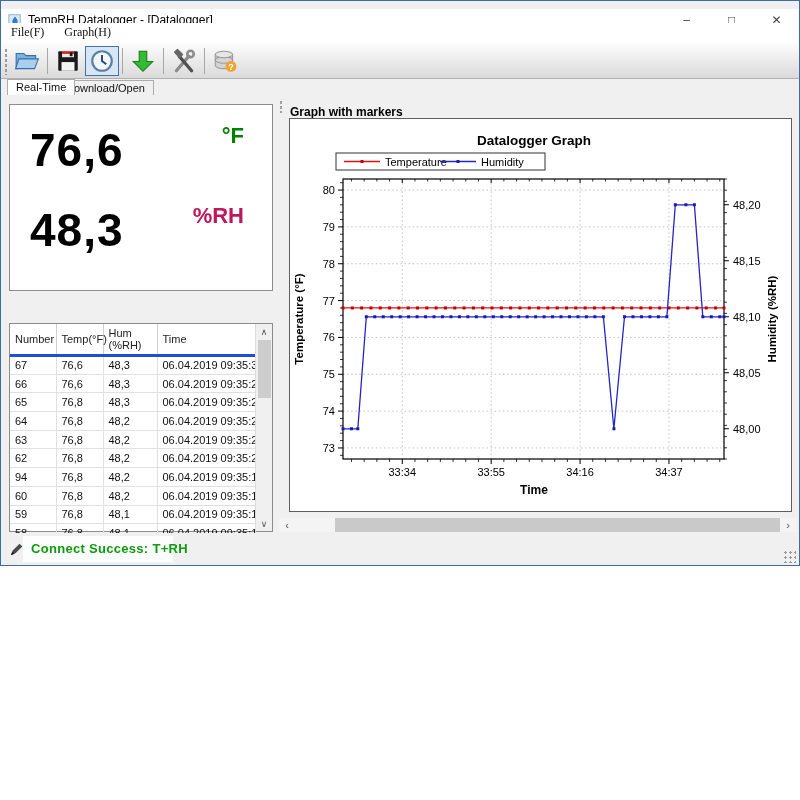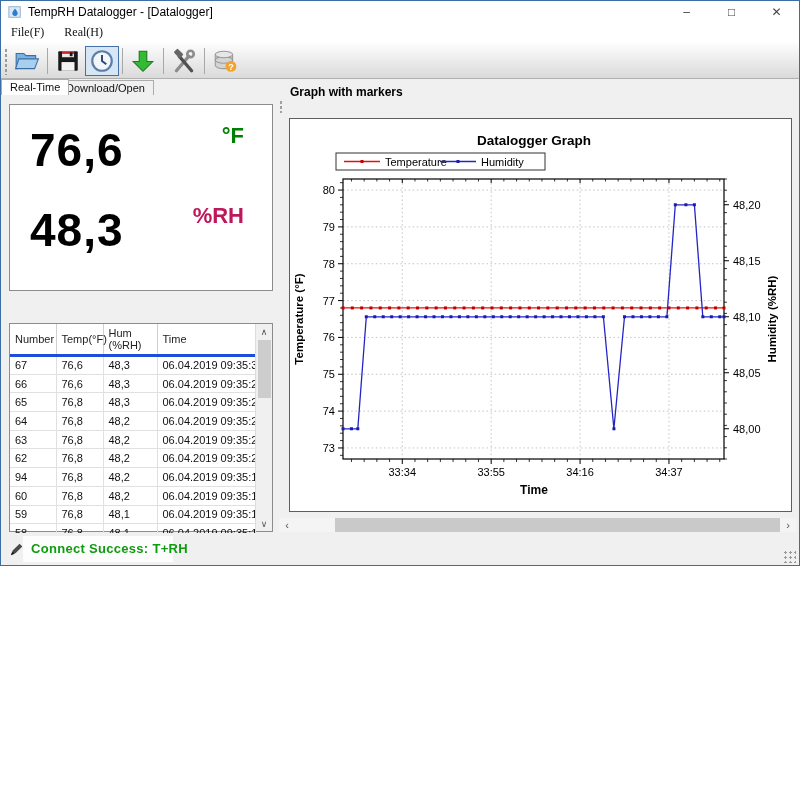--- a/index.html
+++ b/index.html
@@ -1,21 +1,21 @@
 <!DOCTYPE html>
 <html><head>
 <meta charset="utf-8">
 <style>
   * { margin:0; padding:0; box-sizing:border-box; }
   html,body { width:800px; height:800px; background:#ffffff; font-family:"Liberation Sans", sans-serif; }
   .app { position:absolute; left:0; top:0; width:800px; height:566px; background:#f0f0f0;
          border:1px solid #3b6ea5; overflow:hidden; }
 
   
-  .titlebar { position:absolute; left:0; top:0; width:100%; height:22px; background:#ffffff;
+  .titlebar { position:absolute; left:0; top:8px; width:100%; height:22px; background:#ffffff;
               display:flex; align-items:center; }
   .titlebar .appicon { width:14px; height:14px; margin:0 6px 0 7px; }
   .titlebar .title { font-size:12px; color:#000; }
   .wincontrols { position:absolute; right:0; top:0; height:22px; display:flex; }
   .winbtn { width:45px; height:22px; display:flex; align-items:center; justify-content:center;
             font-size:12px; color:#444; cursor:default; }
 
   
   .menubar { position:absolute; left:0; top:22px; width:100%; height:20px; background:#ffffff;
              display:flex; align-items:center; }
@@ -55,21 +55,21 @@
                        border-right:1px solid #d0d0d0; border-bottom:3px solid #1d4ed8; height:20px; }
   table.datatable td { padding:2px 0 2px 5px; color:#111; border-right:1px solid #e0e0e0;
                        border-bottom:1px solid #e0e0e0; height:18.7px; white-space:nowrap; overflow:hidden; }
   .vscroll { position:absolute; right:0; top:0; width:17px; height:100%; background:#f0f0f0;
              border-left:1px solid #dcdcdc; }
   .vscroll .arrow { position:absolute; left:0; width:100%; height:15px; color:#555; font-size:9px;
                     display:flex; align-items:center; justify-content:center; }
   .vscroll .thumb { position:absolute; left:2px; top:16px; width:13px; height:58px; background:#cdcdcd; }
 
   
-  .graph-caption { position:absolute; left:289px; top:84px; font-size:12px; font-weight:bold; color:#000; }
+  .graph-caption { position:absolute; left:289px; top:104px; font-size:12px; font-weight:bold; color:#000; }
   .graph-grip { position:absolute; left:278px; top:99px; width:5px; height:13px;
                 background-image:radial-gradient(#a0a0a0 1px, transparent 1.2px);
                 background-size:4px 5px; background-repeat:repeat-y; }
   .chart-panel { position:absolute; left:288px; top:117px; width:503px; height:394px;
                  background:#ffffff; border:1px solid #5f5f5f; }
   svg text { font-family:"Liberation Sans", sans-serif; }
 
   
   .hscroll { position:absolute; left:278px; top:517px; width:517px; height:14px; background:#c9c9c9; }
   .hscroll .arrow { position:absolute; top:0; width:16px; height:14px; background:#f4f4f4; color:#555;
@@ -100,21 +100,21 @@
     <span class="title">TempRH Datalogger - [Datalogger]</span>
     <div class="wincontrols">
       <div class="winbtn">–</div>
       <div class="winbtn">□</div>
       <div class="winbtn">✕</div>
     </div>
   </div>
 
   <div class="menubar">
     <span class="menuitem">File(F)</span>
-    <span class="menuitem">Real(H)</span>
+    <span class="menuitem">Graph(H)</span>
   </div>
 
   <div class="toolbar">
     <div class="toolgrip"></div>
     <div class="toolbtn">
       <svg viewBox="0 0 24 24">
         <path d="M2 5h7l2 2h9v4H7L3 19H2z" fill="#7ab1e3" stroke="#3a6ea5" stroke-width="1"></path>
         <path d="M4.5 10h18l-3.5 9H1.5z" fill="#a9cfef" stroke="#3a6ea5" stroke-width="1"></path>
       </svg>
     </div>
@@ -155,21 +155,21 @@
         <path d="M3 6v10c0 1.7 3.6 3 8 3s8-1.3 8-3V6" fill="#d4d4d4" stroke="#9a9a9a"></path>
         <ellipse cx="11" cy="11" rx="8" ry="3" fill="none" stroke="#9a9a9a"></ellipse>
         <ellipse cx="11" cy="6" rx="8" ry="3" fill="#e6e6e6" stroke="#9a9a9a"></ellipse>
         <circle cx="17.5" cy="17" r="5" fill="#f0a330"></circle>
         <text x="17.5" y="20" text-anchor="middle" font-size="8.5" font-weight="bold" fill="#ffffff">?</text>
       </svg>
     </div>
   </div>
 
   <div class="tabstrip">
-    <div class="tab active" style="left:0;">Real-Time</div>
+    <div class="tab active" style="left:6px;">Real-Time</div>
     <div class="tab inactive" style="left:56px;">Download/Open</div>
   </div>
 
   <div class="readout-panel">
     <div class="readout-row" style="top:18px;">
       <span class="readout-value">76,6</span>
       <span class="readout-unit" style="color: rgb(0, 128, 0);">°F</span>
     </div>
     <div class="readout-row" style="top:98px;">
       <span class="readout-value">48,3</span>

